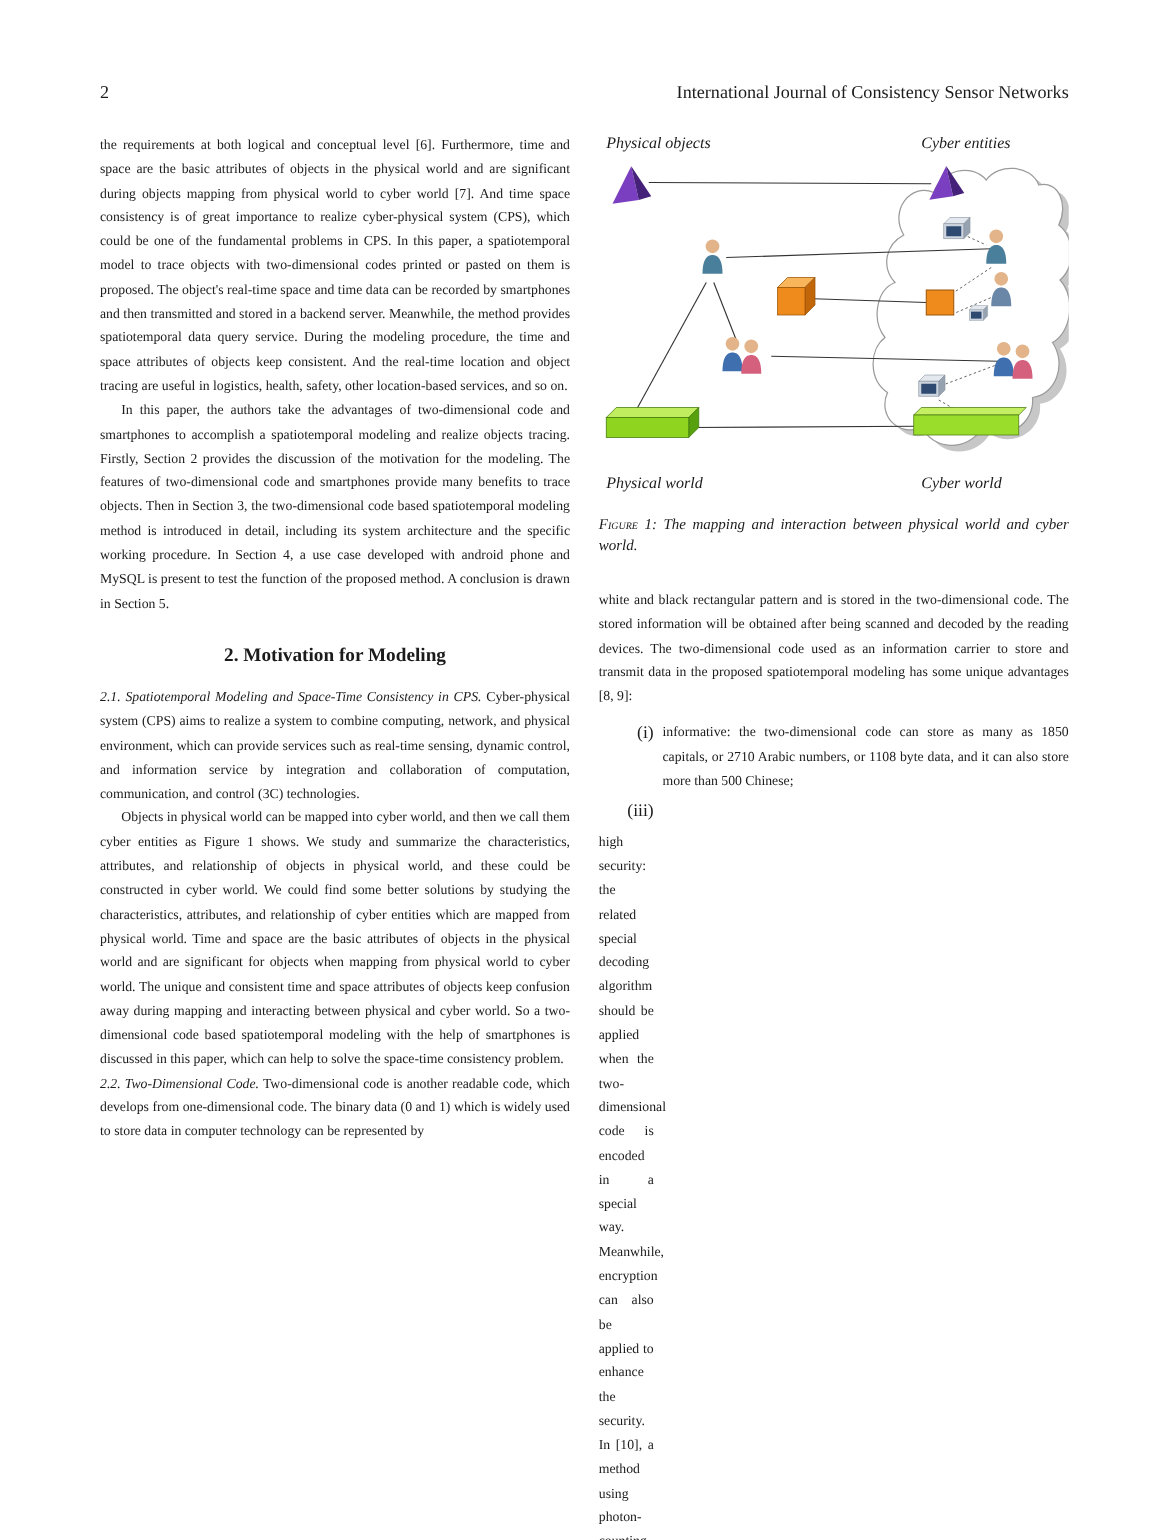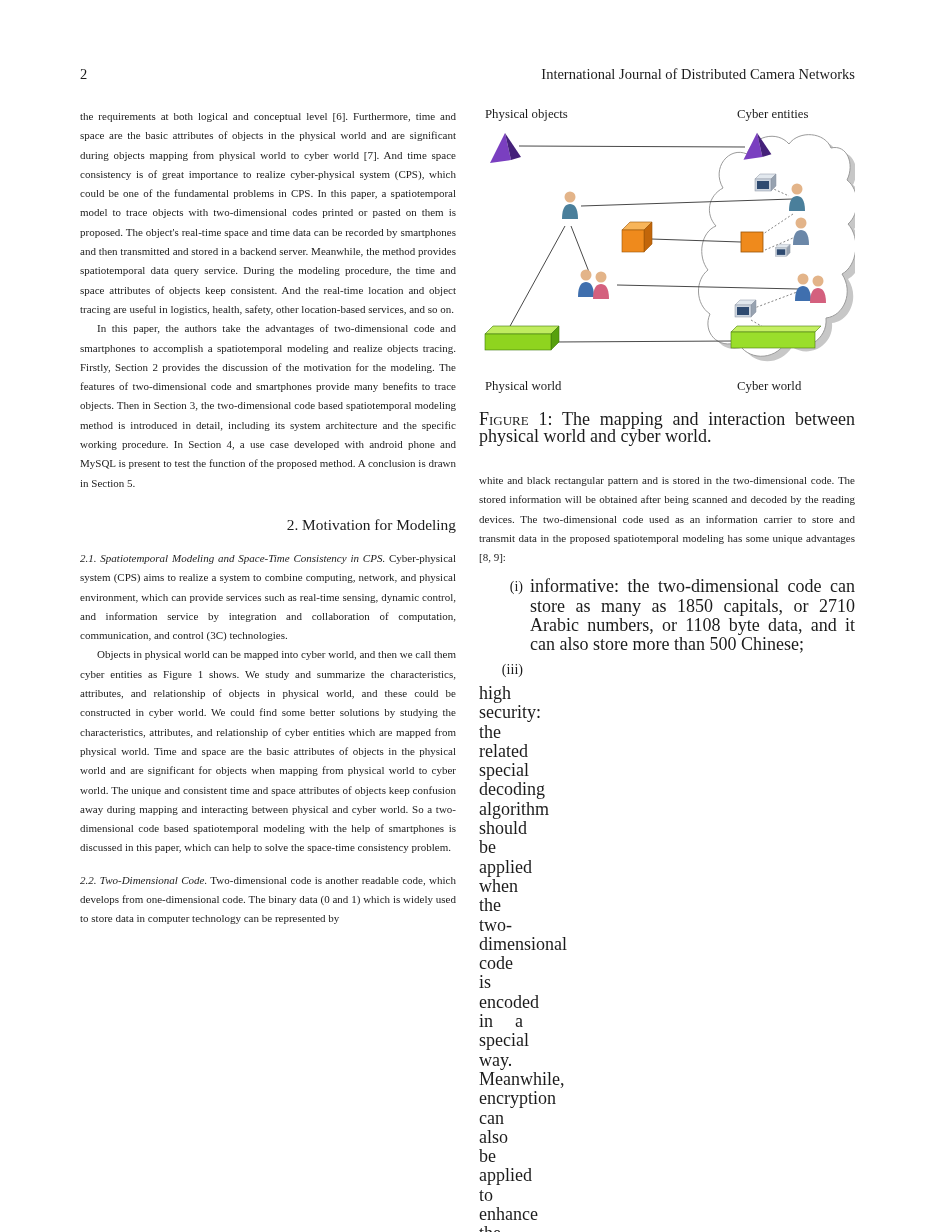--- a/index.html
+++ b/index.html
@@ -19,63 +19,63 @@
     width: 775px;
     display: flex;
     justify-content: space-between;
     font-size: 14.5px;
   }
   .col { position: absolute; top: 107px; width: 376px; }
   .col-left  { left: 80px; }
   .col-right { left: 479px; }
   p { margin: 0; font-size: 11px; line-height: 19.3px; text-align: justify; }
   p.indent { text-indent: 17px; }
-  p.spaced { margin-top: 13px; }
+  p.spaced { margin-top: 0; }
   .section-heading {
-    font-weight: normal;
+    font-weight: bold;
     font-size: 15.4px;
     margin: 23px 0 15px 0;
-    text-align: right;
+    text-align: center;
   }
   .subhead { font-style: italic; }
   
-  .figure-block { margin-bottom: 26px; }
+  .figure-block { margin-bottom: 26px; font-style: italic; }
   .figure-canvas { position: relative; height: 287px; }
   .fig-label { position: absolute; font-size: 12.8px; white-space: nowrap; }
   .fig-label.tl { top: 0; left: 6px; }
   .fig-label.tr { top: 0; left: 258px; }
   .fig-label.bl { bottom: 0; left: 6px; }
   .fig-label.br { bottom: 0; left: 258px; }
   .fig-svg { position: absolute; top: 19px; left: 0; }
   .figure-caption {
     margin-top: 17px;
-    font-size: 18px;
+    font-size: 12px;
     line-height: 17px;
     text-align: justify;
   }
   .caption-label { font-variant: small-caps; }
   
   .adv-list { margin: 10px 0 12px 0; }
   .list-item {
     display: grid;
     grid-template-columns: 44px 1fr;
     column-gap: 7px;
     margin-bottom: 5px;
   }
   .list-item .num { text-align: right; font-size: 14.1px; line-height: 19.3px; }
-  .list-item .itext { text-align: justify; font-size: 18px; line-height: 19.3px; }
+  .list-item .itext { text-align: justify; font-size: 11px; line-height: 19.3px; }
 </style>
 </head>
 <body>
 
 <div class="page">
 
   <div class="header">
     <span>2</span>
-    <span>International Journal of Distributed Camera Networks</span>
+    <span>International Journal of Consistency Sensor Networks</span>
   </div>
 
   <div class="col col-left">
     <p>the requirements at both logical and conceptual level [6]. Furthermore, time and space are the basic attributes of objects in the physical world and are significant during objects mapping from physical world to cyber world [7]. And time space consistency is of great importance to realize cyber-physical system (CPS), which could be one of the fundamental problems in CPS. In this paper, a spatiotemporal model to trace objects with two-dimensional codes printed or pasted on them is proposed. The object's real-time space and time data can be recorded by smartphones and then transmitted and stored in a backend server. Meanwhile, the method provides spatiotemporal data query service. During the modeling procedure, the time and space attributes of objects keep consistent. And the real-time location and object tracing are useful in logistics, health, safety, other location-based services, and so on.</p>
     <p class="indent">In this paper, the authors take the advantages of two-dimensional code and smartphones to accomplish a spatiotemporal modeling and realize objects tracing. Firstly, Section 2 provides the discussion of the motivation for the modeling. The features of two-dimensional code and smartphones provide many benefits to trace objects. Then in Section 3, the two-dimensional code based spatiotemporal modeling method is introduced in detail, including its system architecture and the specific working procedure. In Section 4, a use case developed with android phone and MySQL is present to test the function of the proposed method. A conclusion is drawn in Section 5.</p>
 
     <div class="section-heading">2. Motivation for Modeling</div>
 
     <p><span class="subhead">2.1. Spatiotemporal Modeling and Space-Time Consistency in CPS.</span> <span>Cyber-physical system (CPS) aims to realize a system to combine computing, network, and physical environment, which can provide services such as real-time sensing, dynamic control, and information service by integration and collaboration of computation, communication, and control (3C) technologies.</span></p>
 

